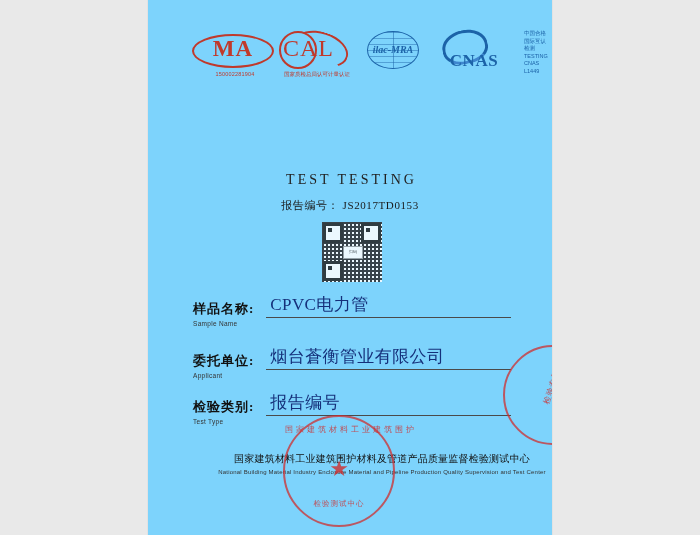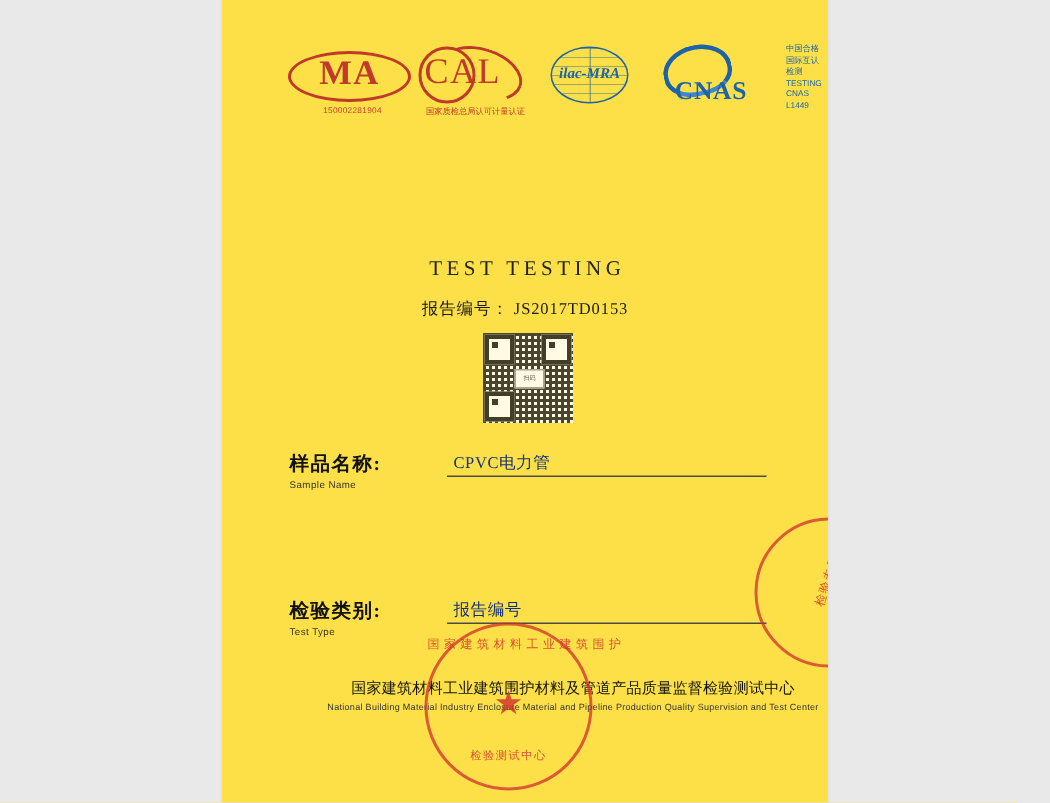--- a/index.html
+++ b/index.html
@@ -19,21 +19,21 @@
     height: 535px;
     background: #e9e9e9;
   }
   
   #sheet {
     position: absolute;
     left: 148px;
     top: 0;
     width: 404px;
     height: 535px;
-    background: #fde047;
+    background: #7dd3fc;
     box-shadow: 0 0 0 1px #e2e2e2;
   }
   #sheet-inner {
     position: absolute;
     inset: 0;
     overflow: hidden;
   }
   
   .logo-row {
     position: absolute;
@@ -300,21 +300,20 @@
   }
   
   .field {
     position: absolute;
     left: 45px;
     width: 318px;
   }
   .field-row {
     display: flex;
     align-items: flex-end;
-    gap: 32px;
   }
   .f-label {
     font-family: "Liberation Serif", serif;
     font-size: 13px;
     font-weight: bold;
     color: #111;
     letter-spacing: 1px;
     white-space: nowrap;
   }
   .f-value-wrap {
@@ -322,21 +321,21 @@
     margin-left: 12px;
     border-bottom: 1px solid #4a4a4a;
     position: relative;
     height: 17px;
   }
   .f-value {
     position: absolute;
     left: 4px;
     bottom: 1px;
     font-family: "Liberation Serif", serif;
-    font-size: 11px;
+    font-size: 17px;
     color: #15307a;
     letter-spacing: .4px;
   }
   .f-sub {
     margin-top: 2px;
     font-size: 6.5px;
     color: #333;
     letter-spacing: .3px;
   }
   #field-sample { top: 300px; }
@@ -495,20 +494,29 @@
       <div class="field" id="field-sample">
         <div class="field-row">
           <div class="f-label">样品名称:</div>
           <div class="f-value-wrap">
             <div class="f-value">CPVC电力管</div>
           </div>
         </div>
         <div class="f-sub">Sample Name</div>
       </div>
 
+      <div class="field" id="field-applicant">
+        <div class="field-row">
+          <div class="f-label">委托单位:</div>
+          <div class="f-value-wrap">
+            <div class="f-value">烟台蒼衡管业有限公司</div>
+          </div>
+        </div>
+        <div class="f-sub">Applicant</div>
+      </div>
 
       <div class="field" id="field-testtype">
         <div class="field-row">
           <div class="f-label">检验类别:</div>
           <div class="f-value-wrap">
             <div class="f-value">报告编号</div>
           </div>
         </div>
         <div class="f-sub">Test Type</div>
       </div>

